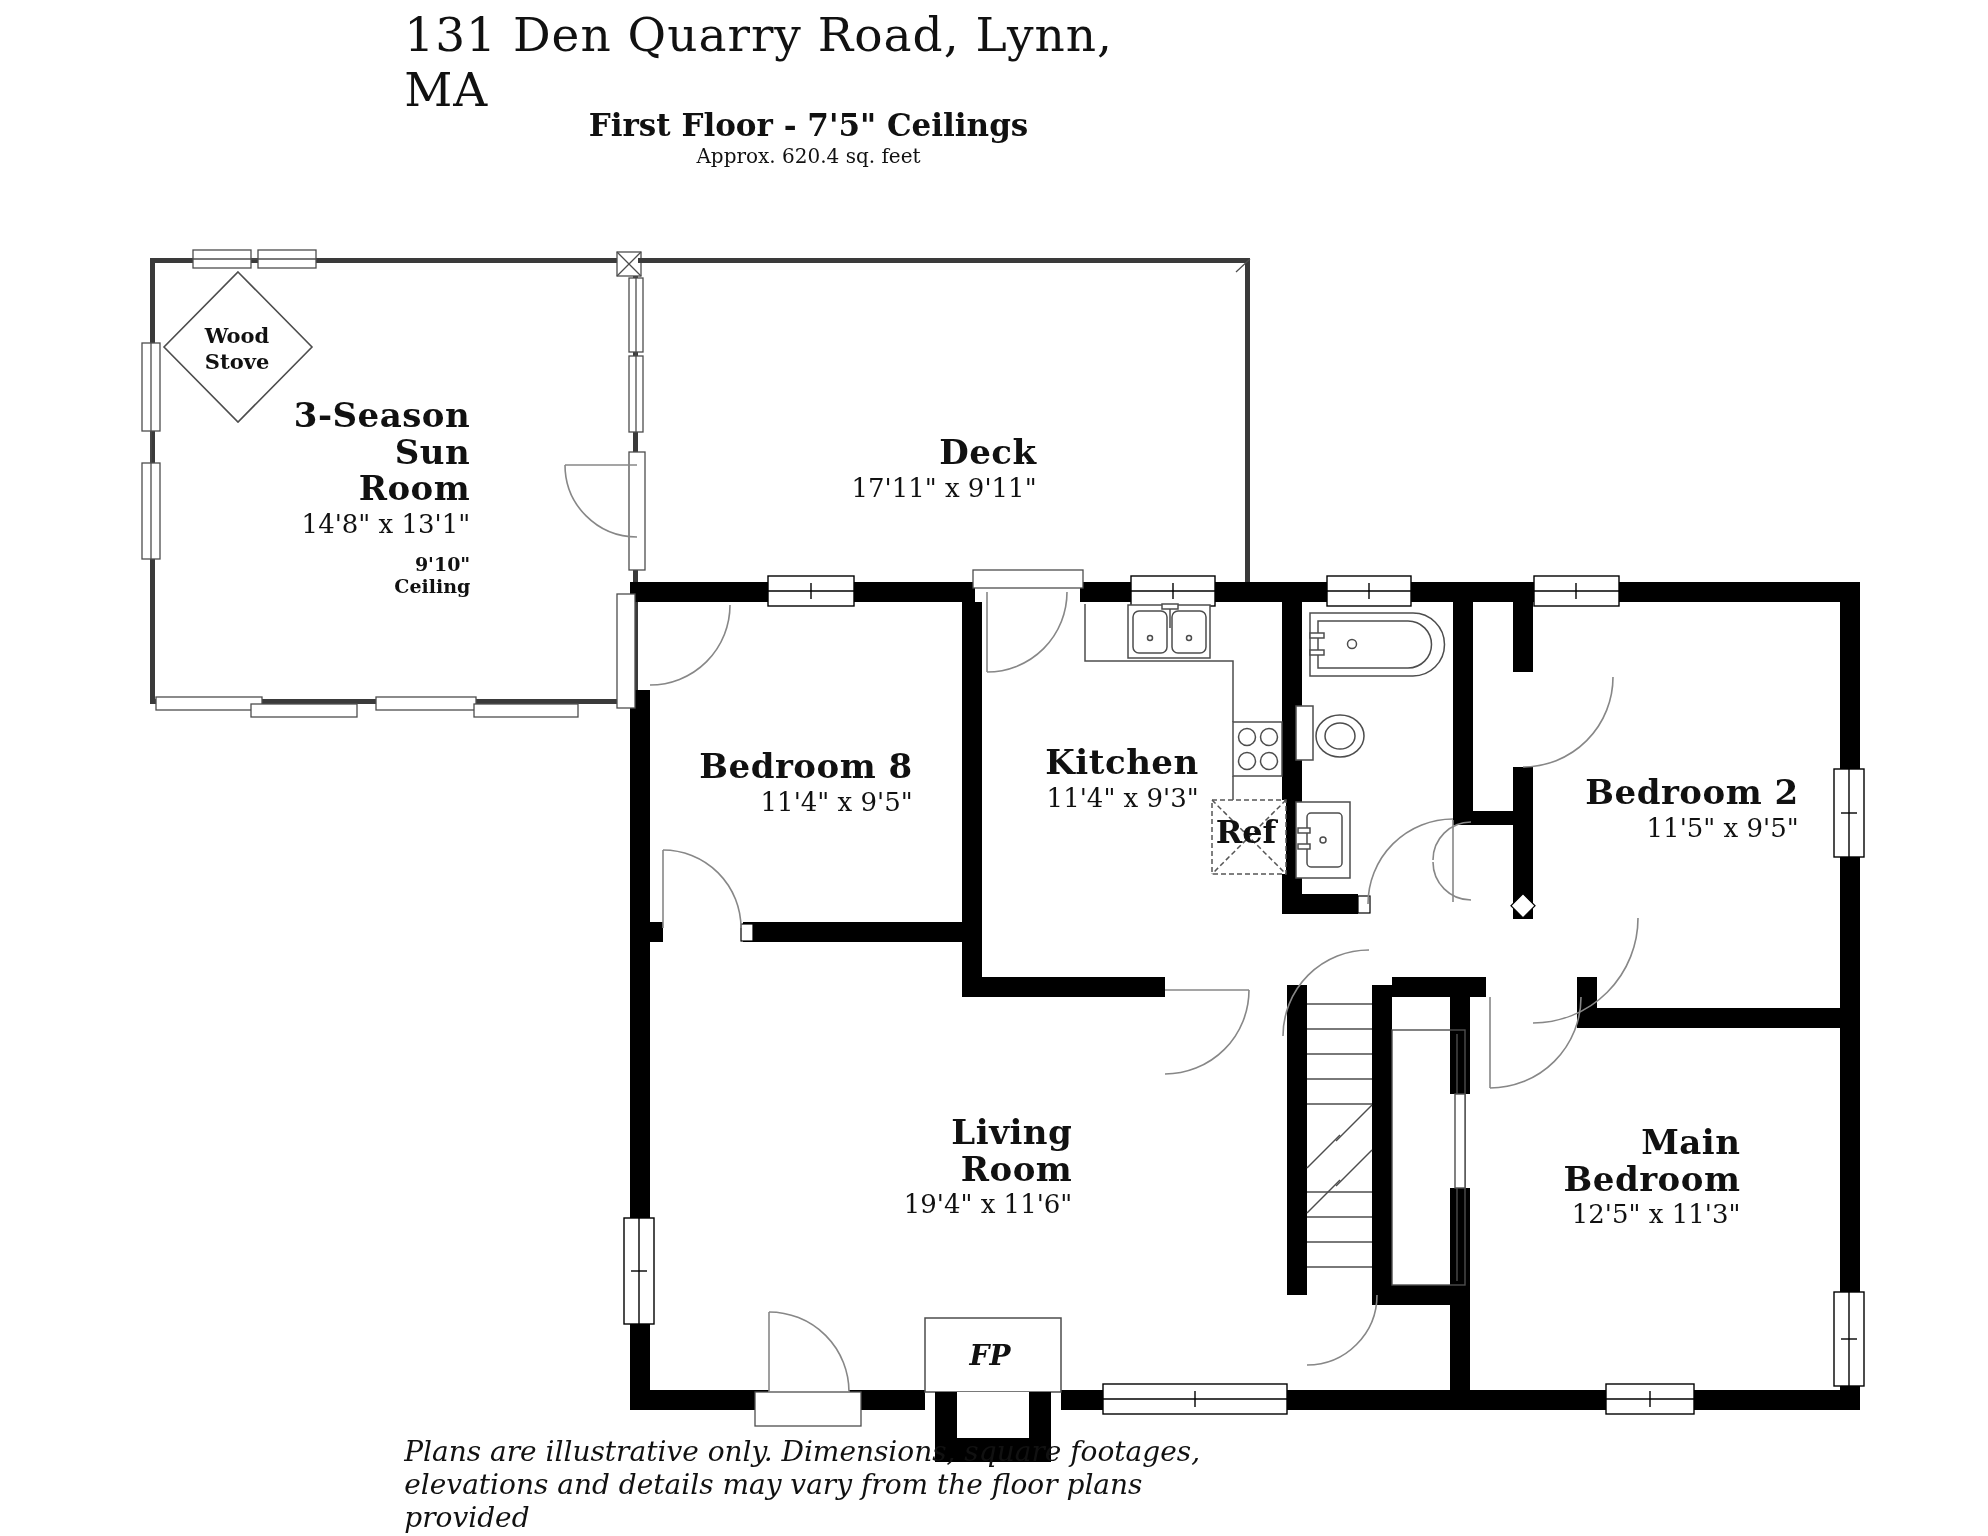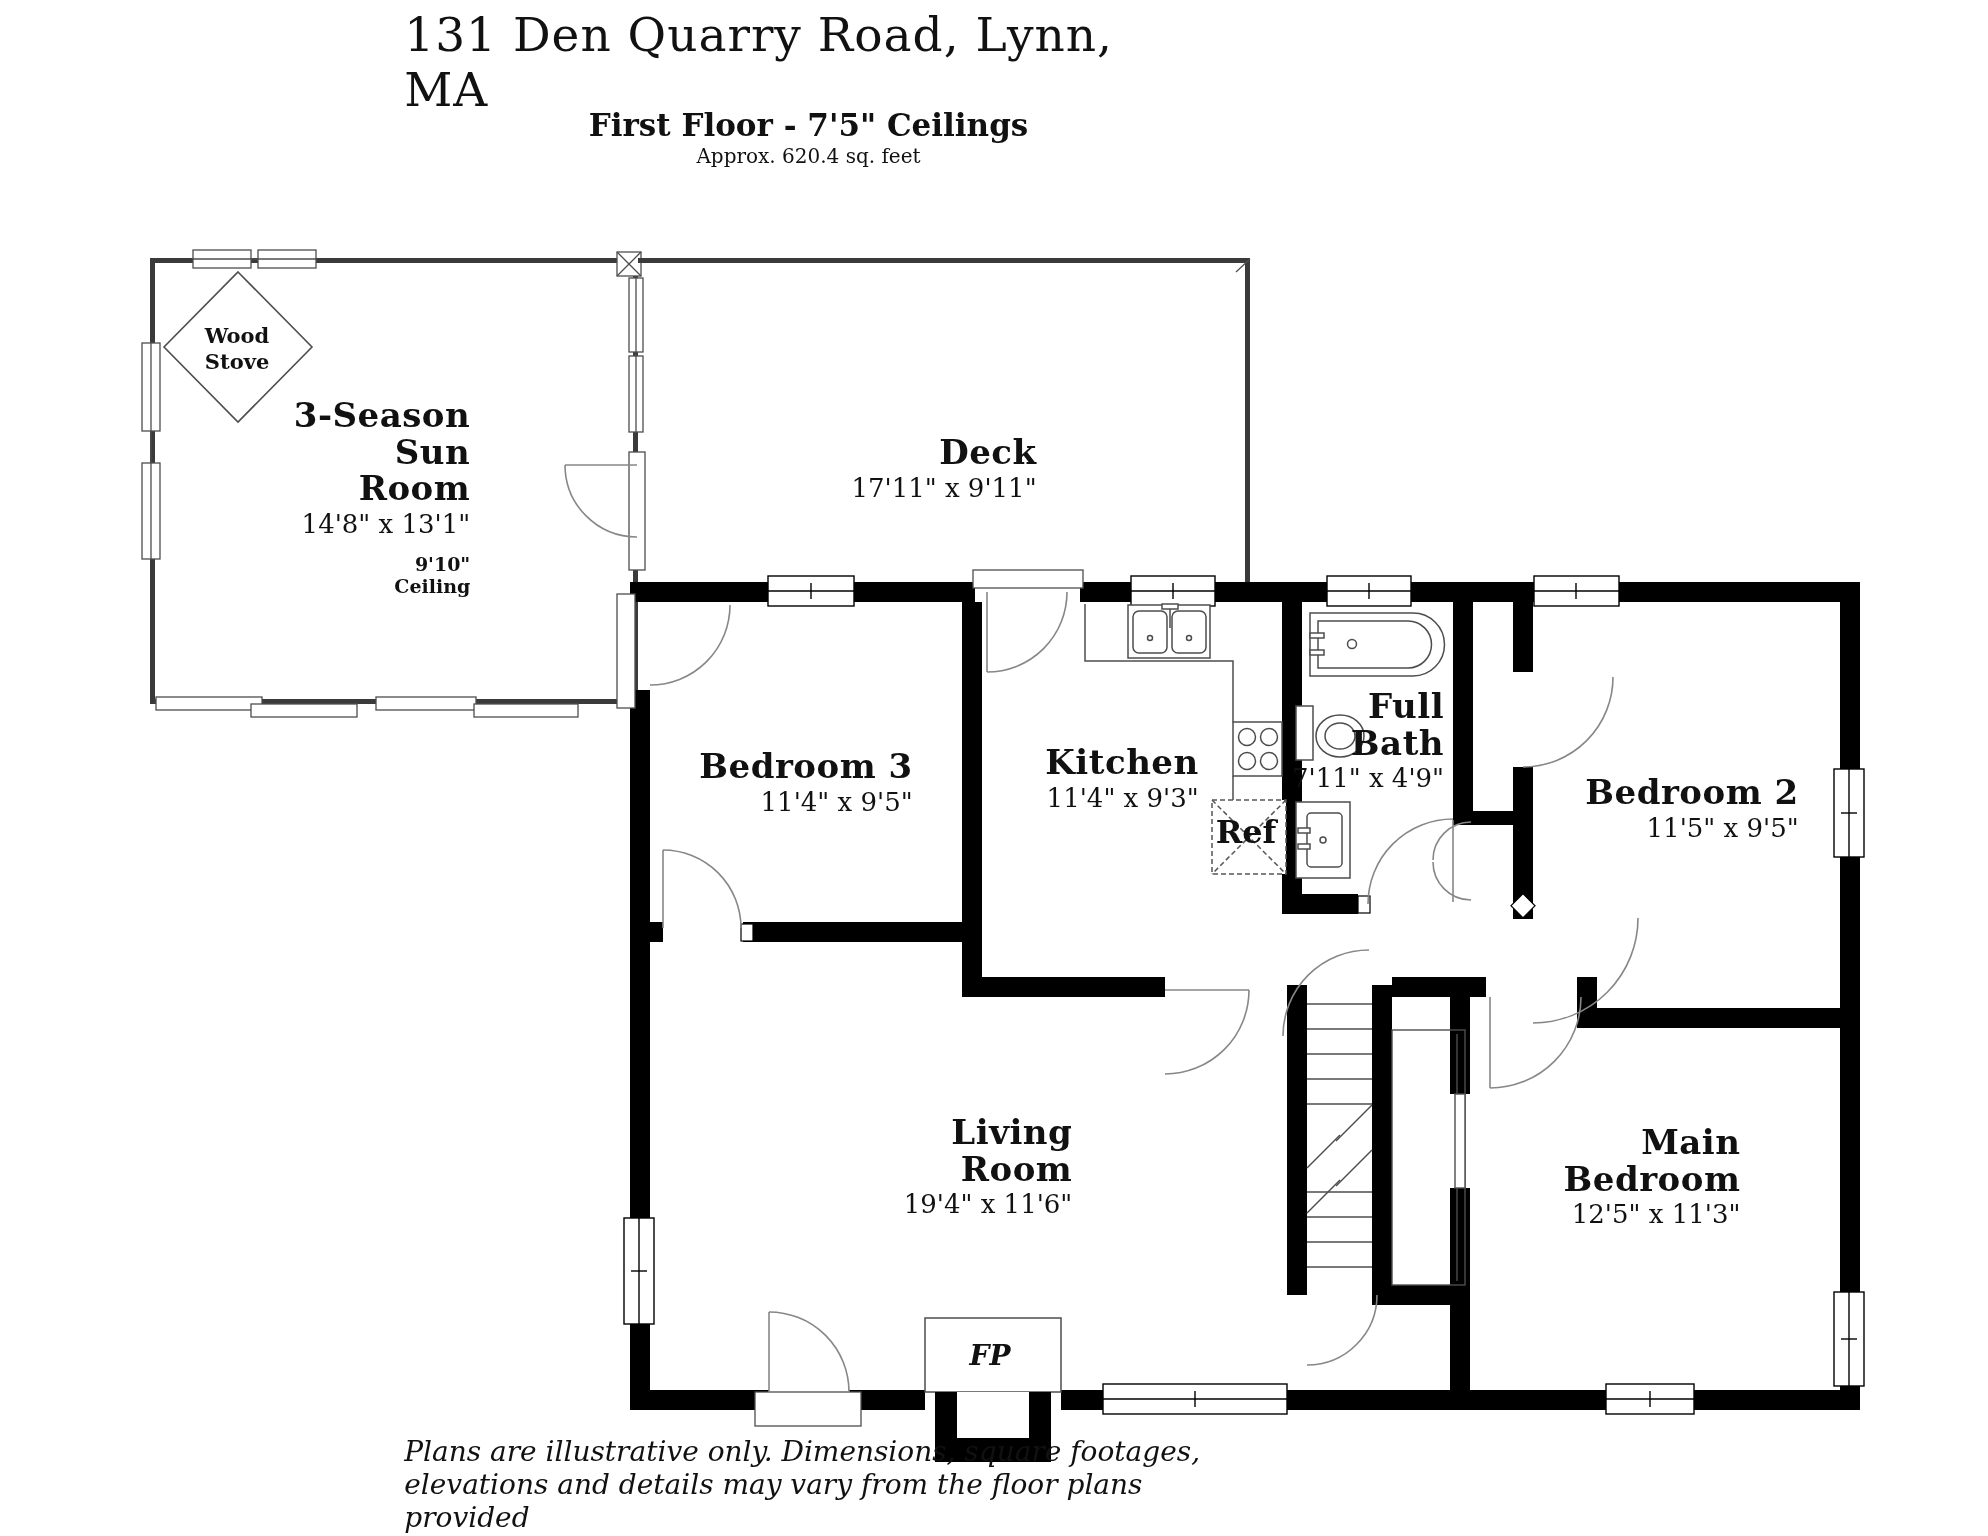--- a/index.html
+++ b/index.html
@@ -308,34 +308,29 @@
     <div class="small-bold">Wood</div>
     <div class="small-bold">Stove</div>
   </div>
 
   <div class="lbl" style="left:944px;top:420px;margin-top:48px;">
     <div class="room-name">Deck</div>
     <div class="room-dims">17'11" x 9'11"</div>
   </div>
 
   <div class="lbl" style="left:806px;top:782px;">
-    <div class="room-name">Bedroom 3</div>
+    <div class="room-name">Bedroom 8</div>
     <div class="room-dims">11'4" x 9'5"</div>
   </div>
 
   <div class="lbl" style="left:1122px;top:778px;">
     <div class="room-name">Kitchen</div>
     <div class="room-dims">11'4" x 9'3"</div>
   </div>
 
-  <div class="lbl" style="left:1368px;top:740px;">
-    <div class="room-name">Full</div>
-    <div class="room-name">Bath</div>
-    <div class="room-dims">7'11" x 4'9"</div>
-  </div>
 
   <div class="lbl" style="left:1692px;top:808px;">
     <div class="room-name">Bedroom 2</div>
     <div class="room-dims">11'5" x 9'5"</div>
   </div>
 
   <div class="lbl" style="left:988px;top:1166px;">
     <div class="room-name">Living</div>
     <div class="room-name">Room</div>
     <div class="room-dims">19'4" x 11'6"</div>

